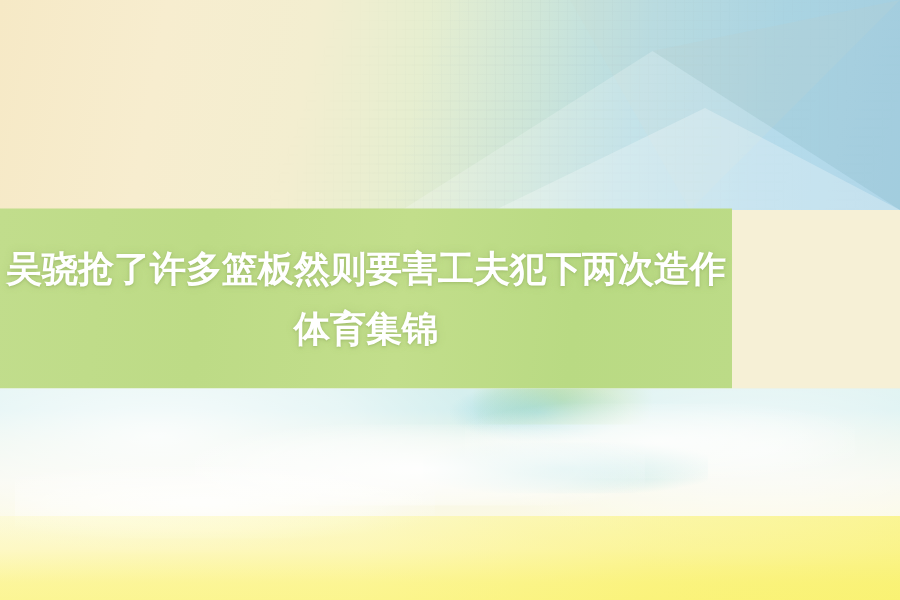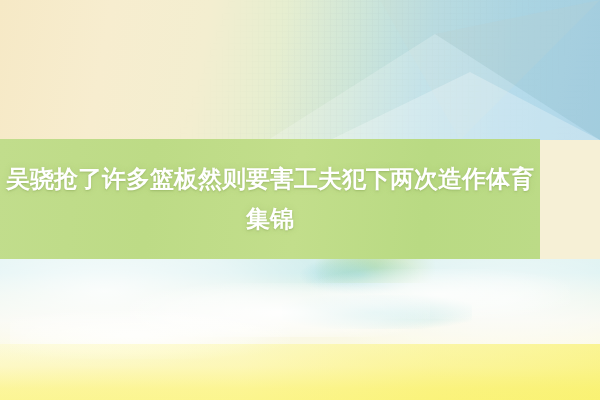--- a/index.html
+++ b/index.html
@@ -78,21 +78,21 @@
     background: rgba(205,215,205,.16);
     -webkit-clip-path: polygon(380px 0px, 600px 0px, 460px 140px);
             clip-path: polygon(380px 0px, 600px 0px, 460px 140px);
   }
 
   
   .title-band {
     position: absolute;
     left: 0;
     top: 139px;
-    width: 540px;
+    width: 488px;
     height: 120px;
     background: linear-gradient(96deg, #c1dd8c 0%, #bddb86 28%, #c2de8b 55%, #b9da83 78%, #bcdb87 100%);
     display: flex;
     align-items: center;
     justify-content: center;
   }
   .headline {
     width: 578px;
     margin: 0;
     padding: 0;

